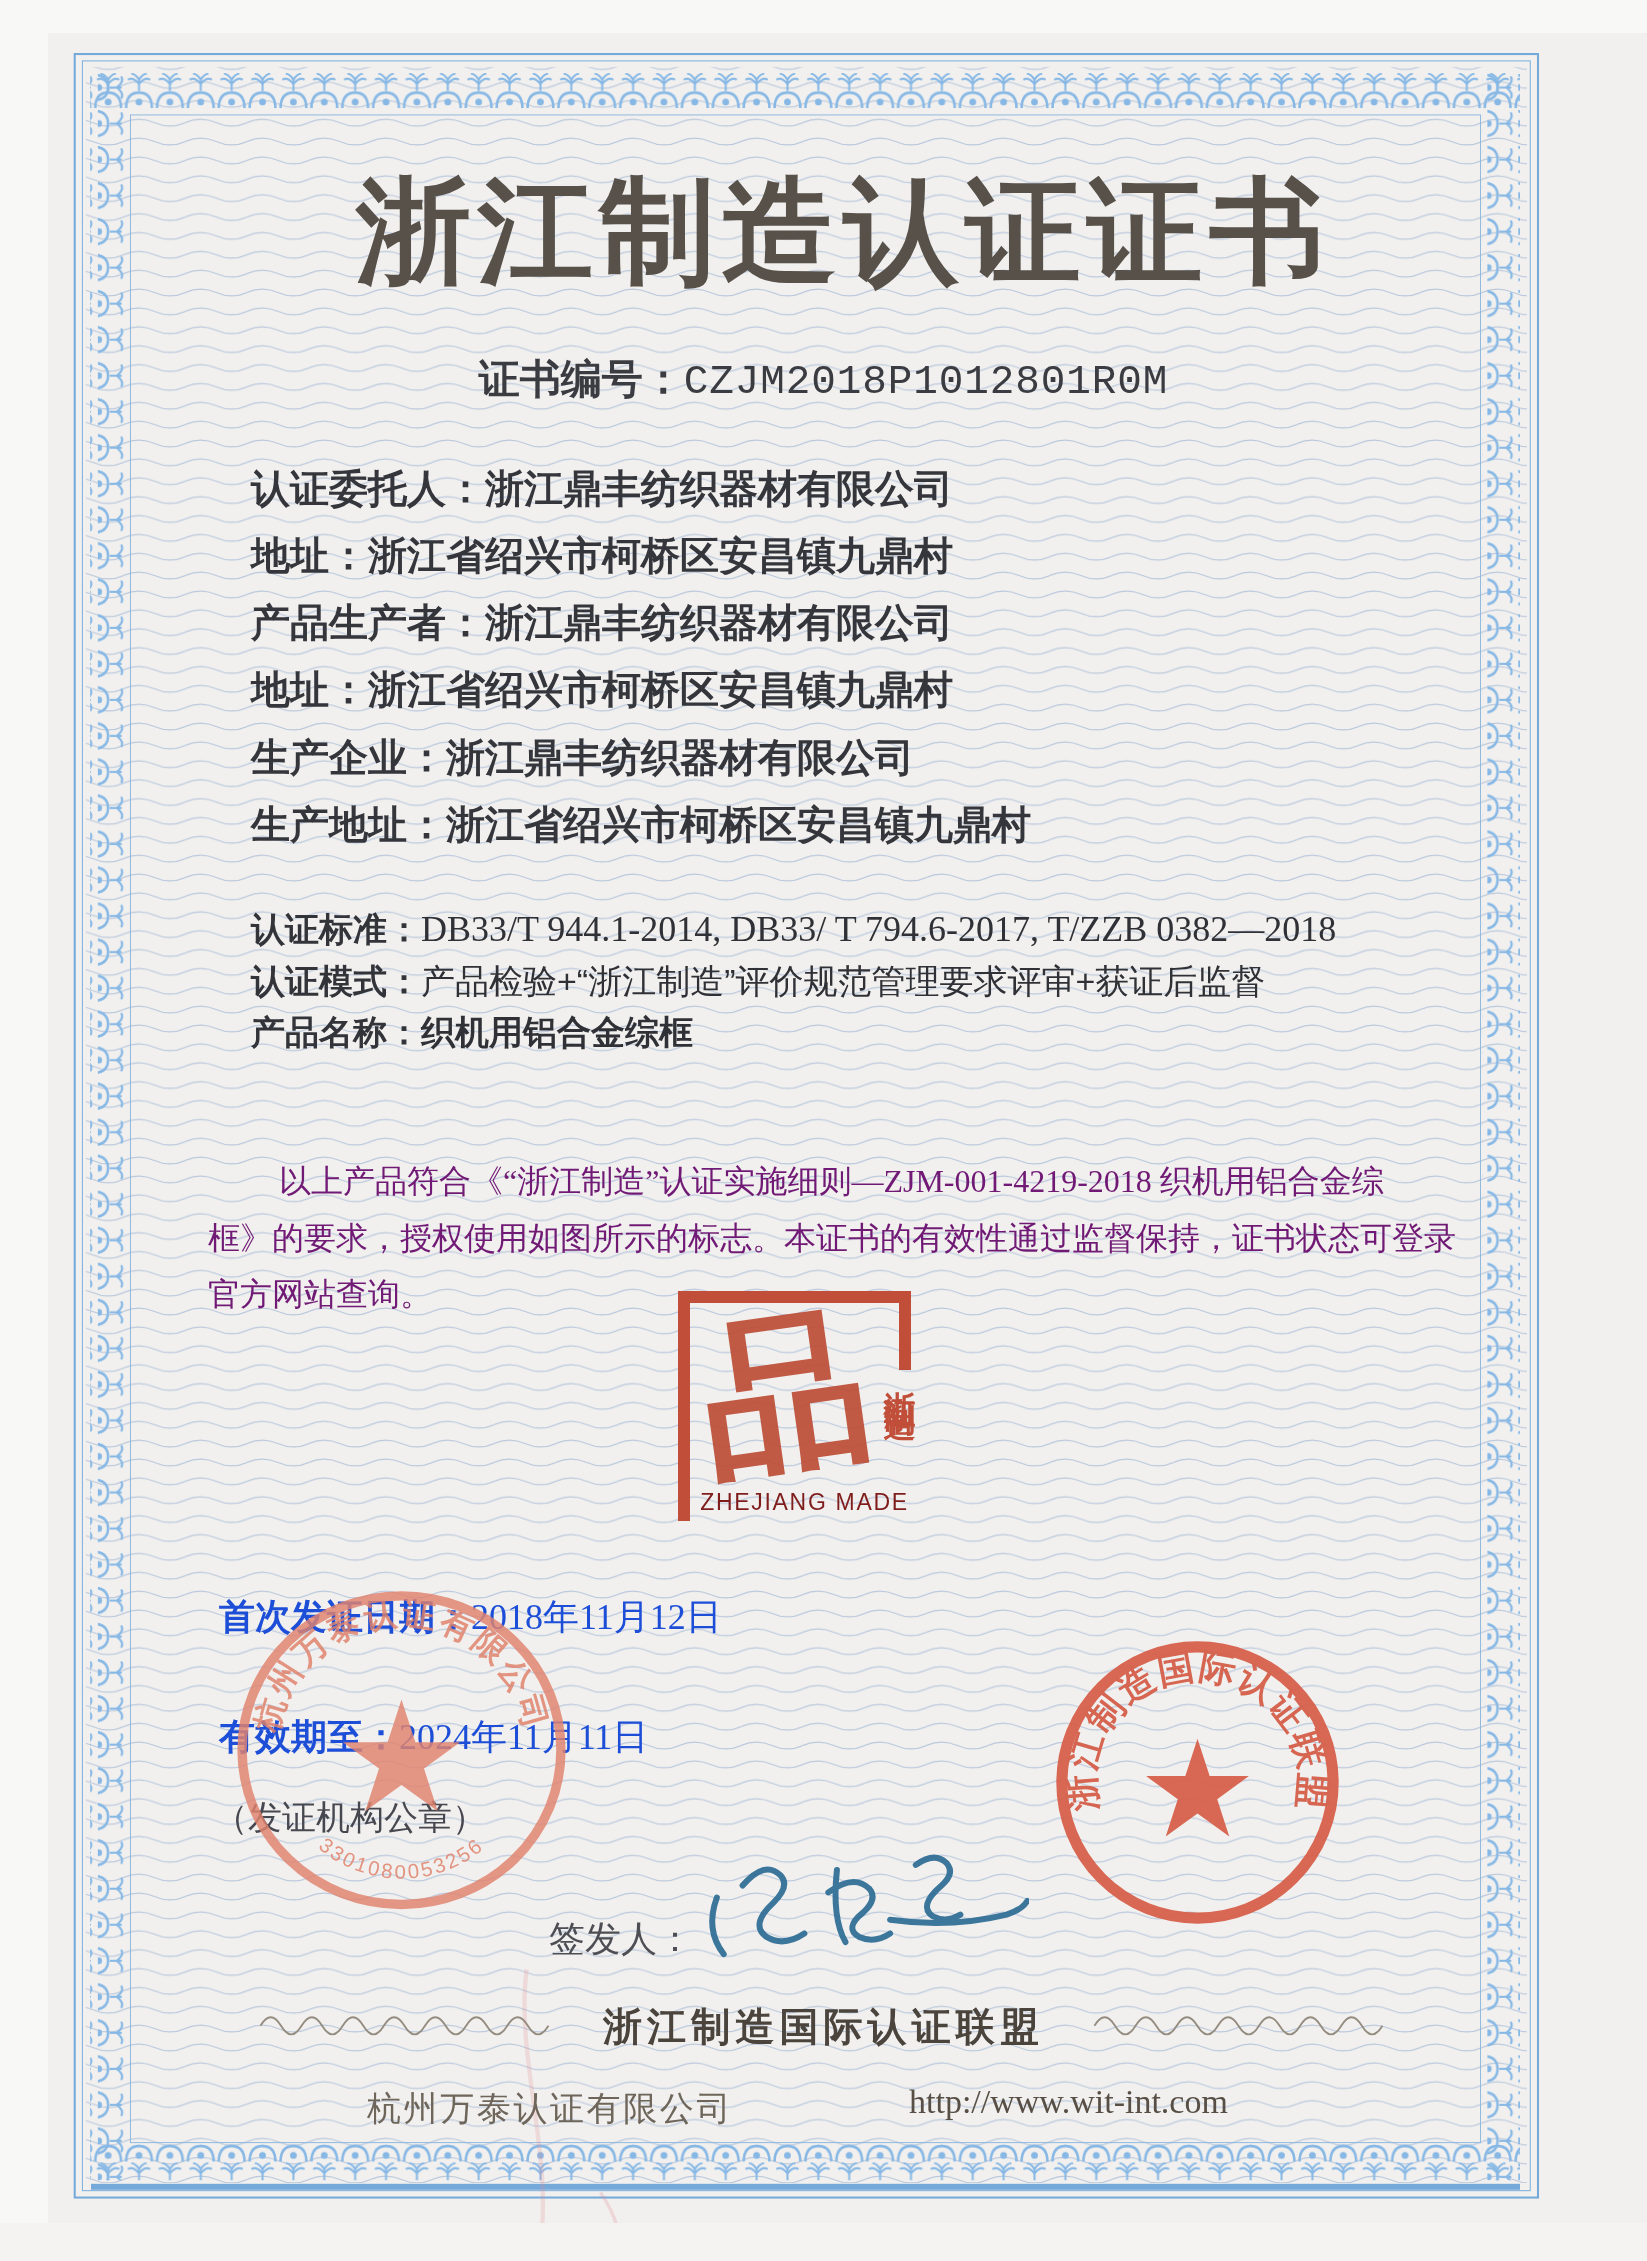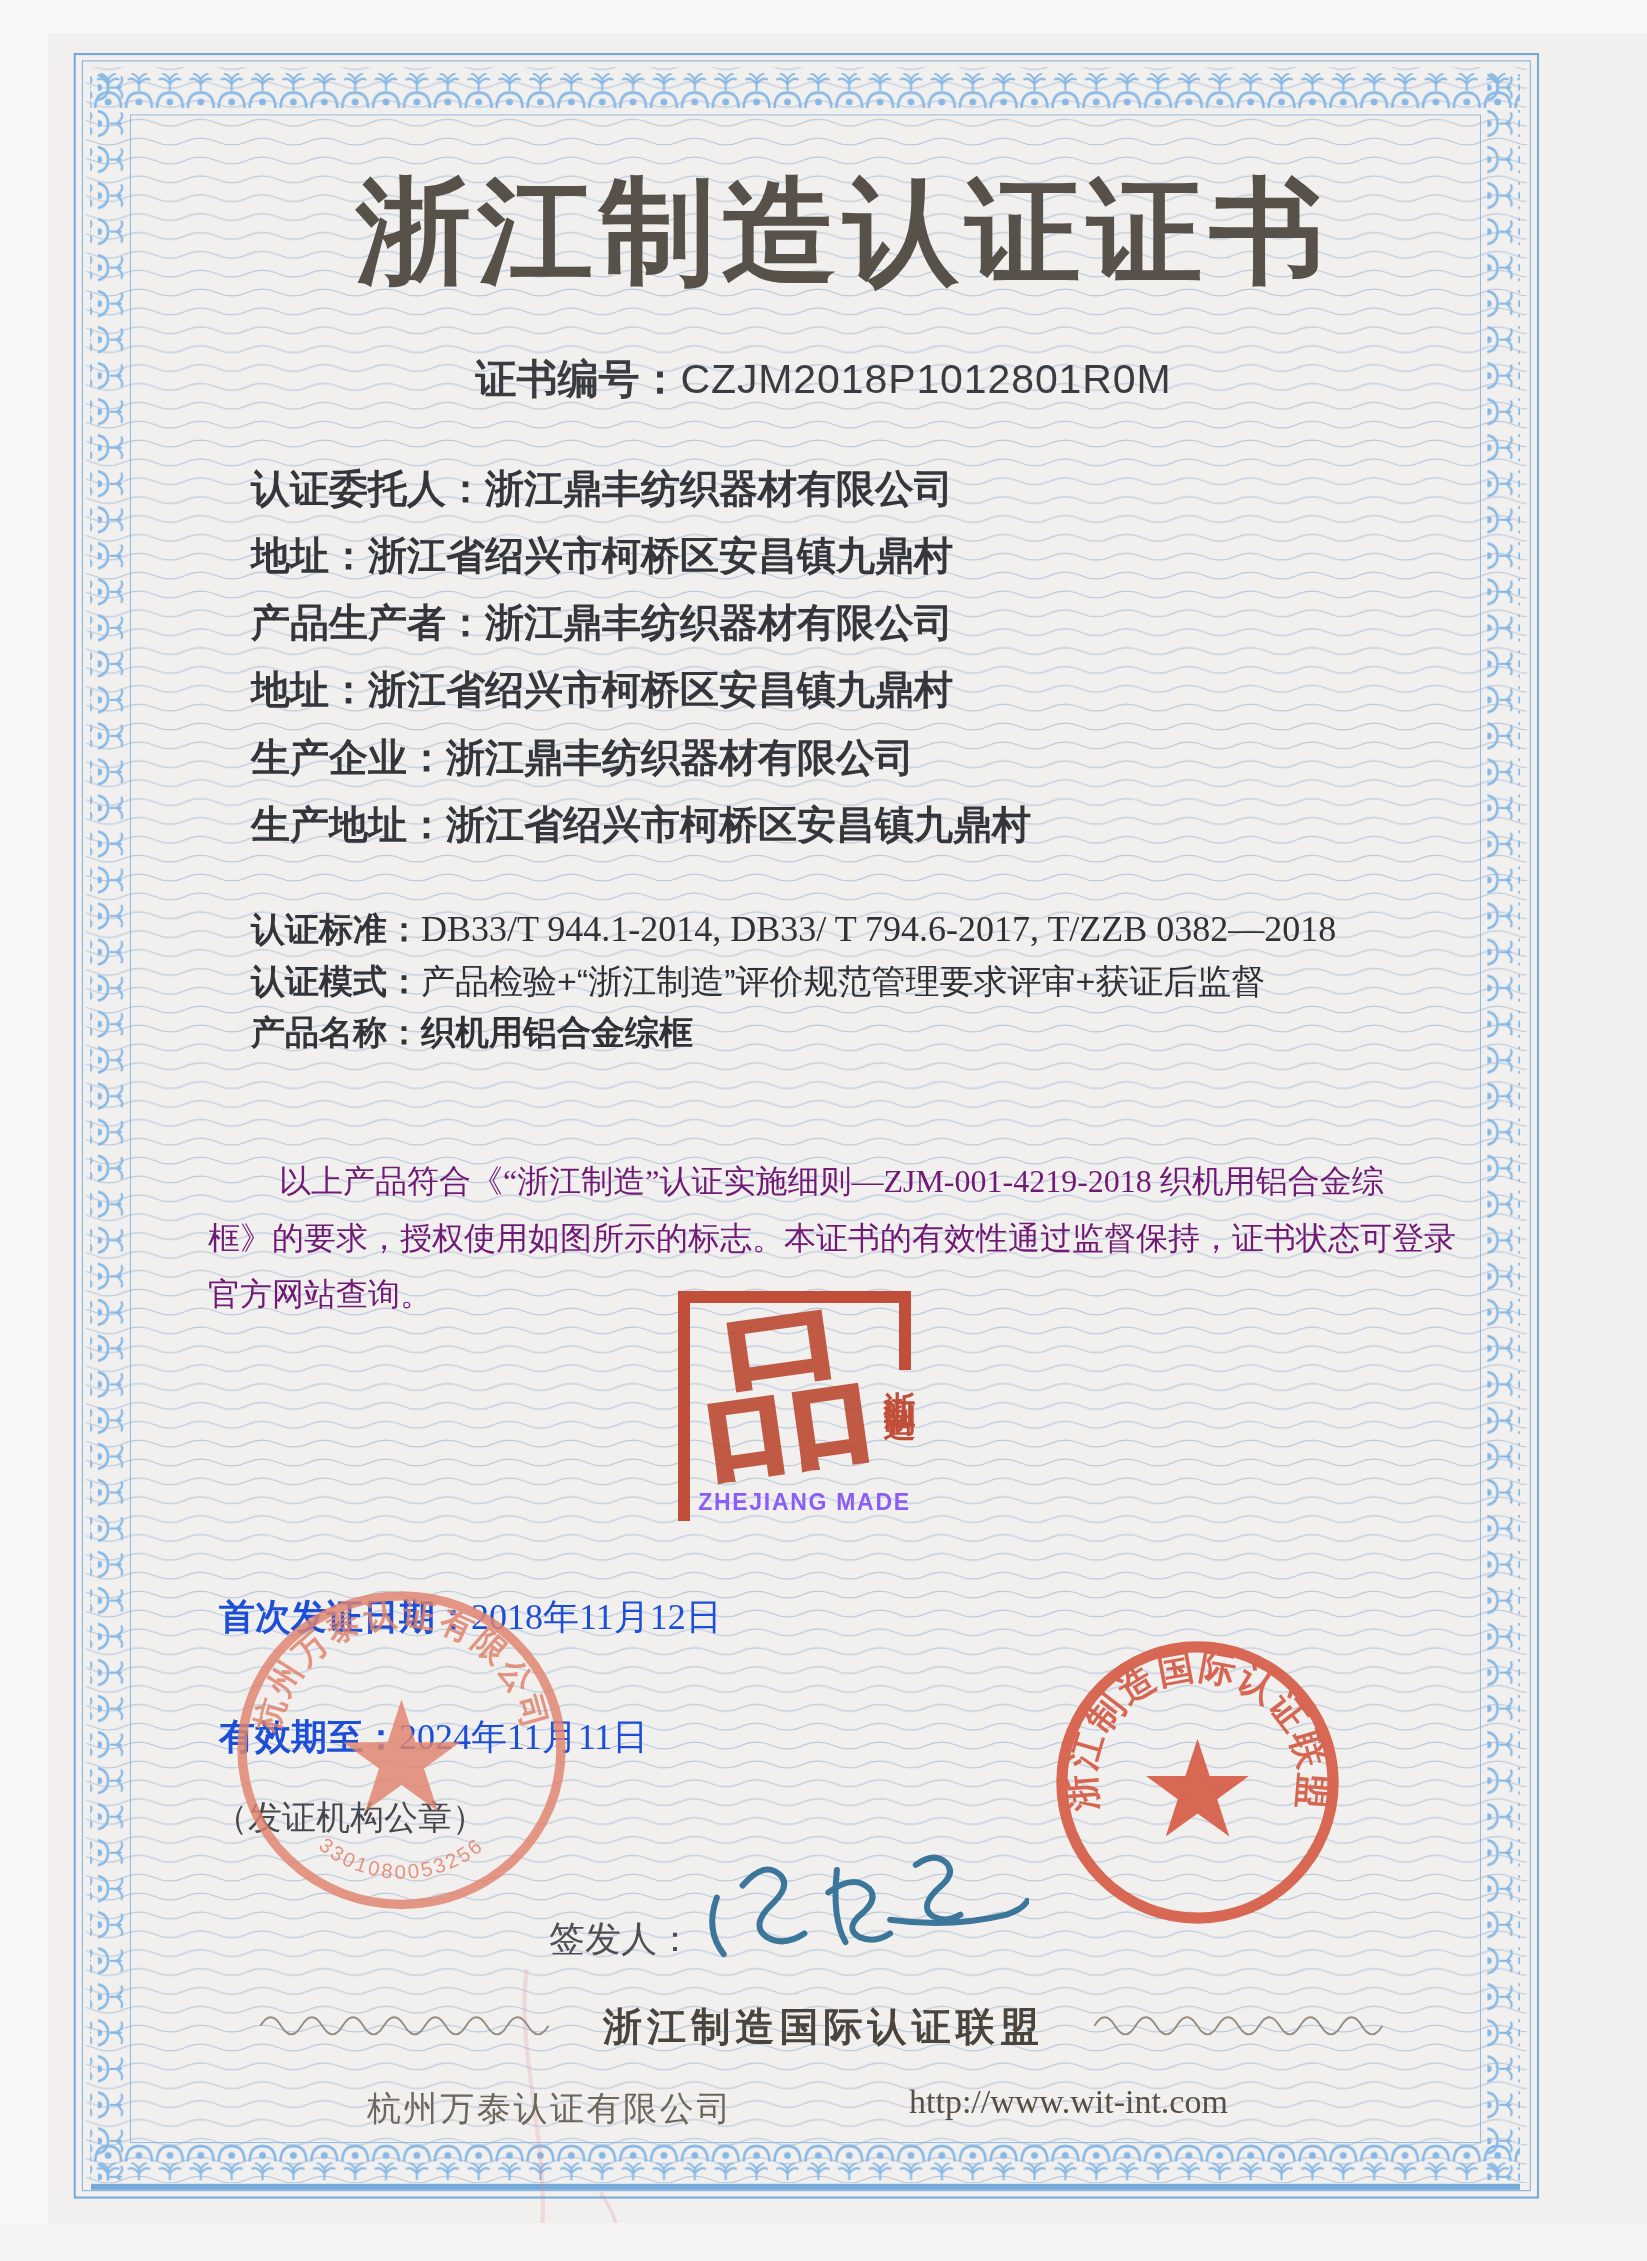--- a/index.html
+++ b/index.html
@@ -12,21 +12,21 @@
   
   .scan-strip{position:absolute;background:#f8f8f6;}
   
   .title{
     left:0;top:168px;width:1647px;text-align:center;
     font-family:"Liberation Serif", serif;font-weight:700;
     font-size:115px;letter-spacing:6.9px;color:#57514a;line-height:129px;padding-left:20px;
   }
   .certno{left:0;top:353px;width:1647px;text-align:center;font-size:41px;line-height:53px;color:#3b3c41;}
   .certno .lab{font-weight:700;}
-  .certno .num{font-weight:400;letter-spacing:0.9px;}
+  .certno .num{font-weight:400;letter-spacing:0.9px;font-family:Liberation Mono, monospace;}
   .party{left:251px;font-size:39px;line-height:51px;font-weight:700;color:#35363c;white-space:nowrap;}
   .spec{left:251px;font-size:34px;line-height:46px;color:#303136;white-space:nowrap;}
   .spec .lab{font-weight:700;color:#33343a;}
   .val-serif{font-family:"Liberation Serif", serif;font-size:36px;font-weight:400;}
   .val-sans-med{font-weight:500;}
   .val-sans-bold{font-weight:700;}
   .para-line{font-family:"Liberation Serif", serif;font-size:32px;line-height:57px;color:#701a75;white-space:nowrap;}
   .date-line{font-family:"Liberation Serif", serif;font-size:36px;line-height:50px;color:#1d4ed8;white-space:nowrap;}
   .date-line .lab{font-weight:700;}
   .seal-note{font-family:"Liberation Serif", serif;font-size:34px;color:#474750;white-space:nowrap;}
@@ -38,21 +38,21 @@
     font-family:"Liberation Serif", serif;font-weight:700;font-size:168px;line-height:189px;
     color:#bd4f38;transform:rotate(-8deg);opacity:.93;text-align:center;
   }
   .logo-vtext{
     position:absolute;left:884px;top:1366px;width:38px;height:146px;
     writing-mode:vertical-rl;text-orientation:upright;
     font-weight:700;font-size:32px;letter-spacing:6px;color:#c04e39;
   }
   .logo-caption{
     position:absolute;left:676px;top:1489px;width:257px;text-align:center;
-    font-weight:700;font-size:23px;letter-spacing:1.7px;color:#8b5cf6;
+    font-weight:400;font-size:23px;letter-spacing:1.7px;color:#7f1d1d;
   }
   .alliance{
     left:0;top:2000px;width:1647px;text-align:center;
     font-weight:700;font-size:39px;letter-spacing:5.1px;color:#4a443d;line-height:53px;
   }
   .footer-issuer{left:367px;top:2086px;font-family:"Liberation Serif", serif;font-size:34px;letter-spacing:2.6px;color:#6e665b;white-space:nowrap;}
   .footer-url{left:909px;top:2083px;font-family:"Liberation Serif", serif;font-size:34px;color:#574f46;white-space:nowrap;}
 </style>
 </head>
 <body>

